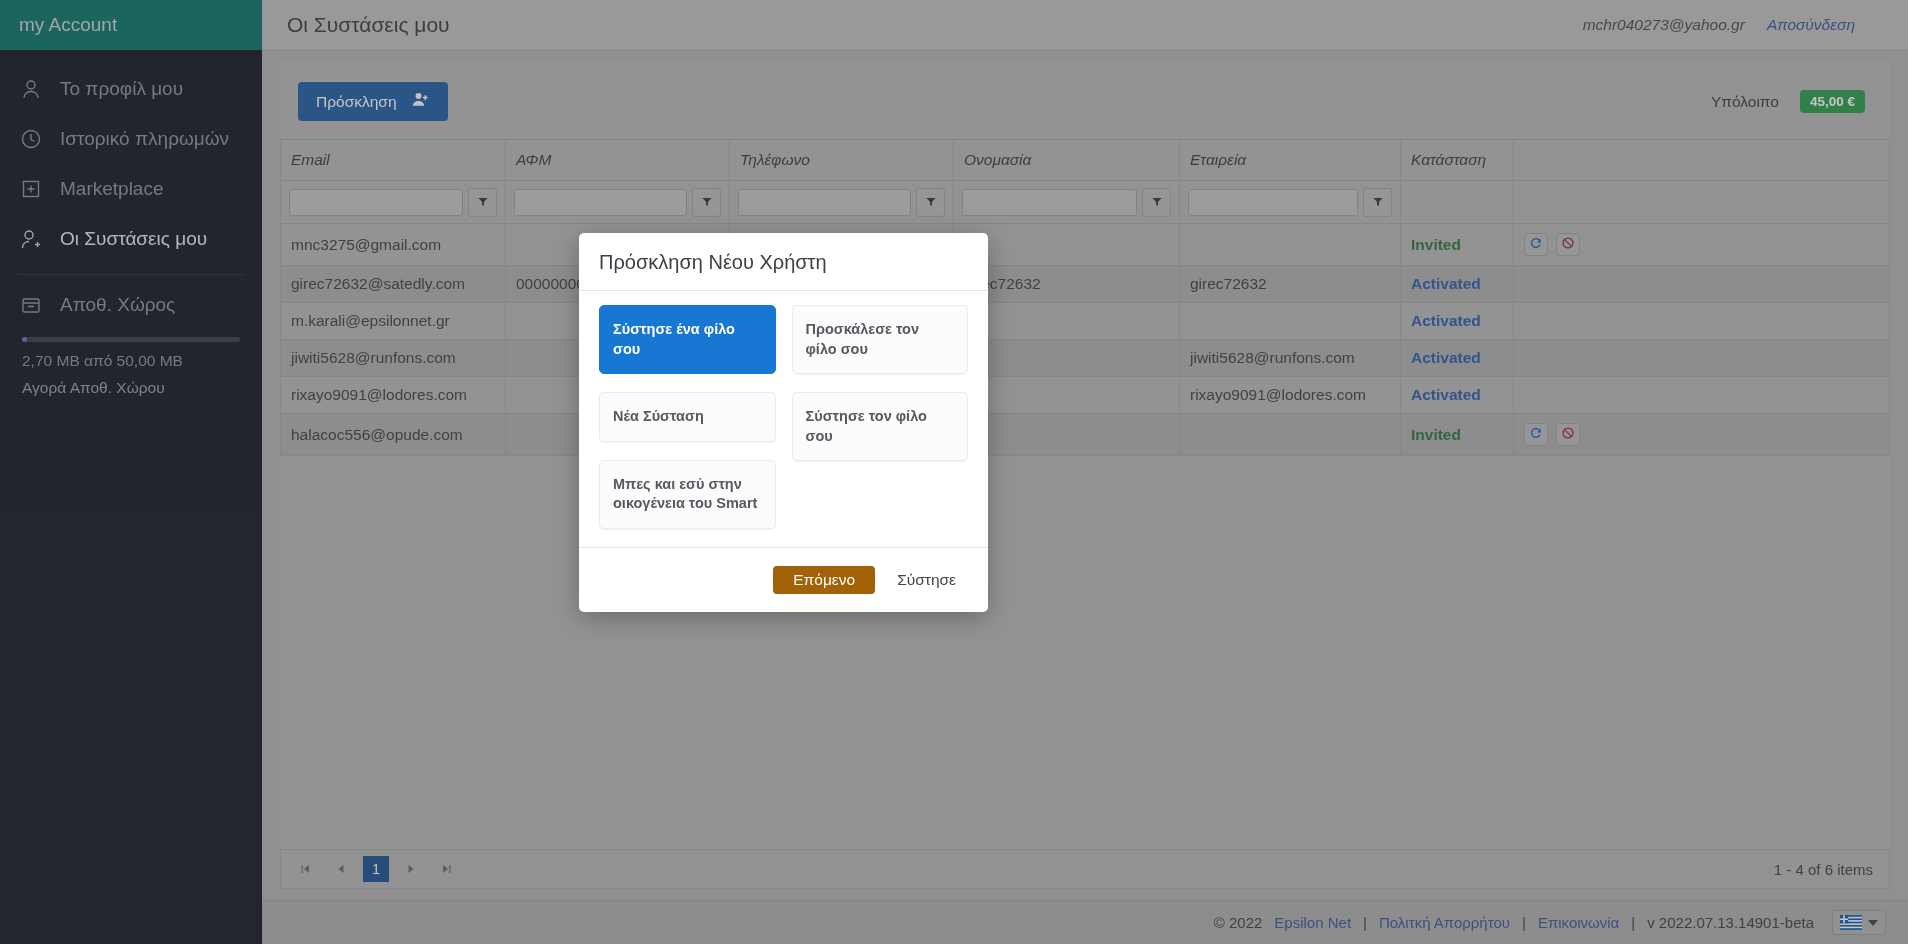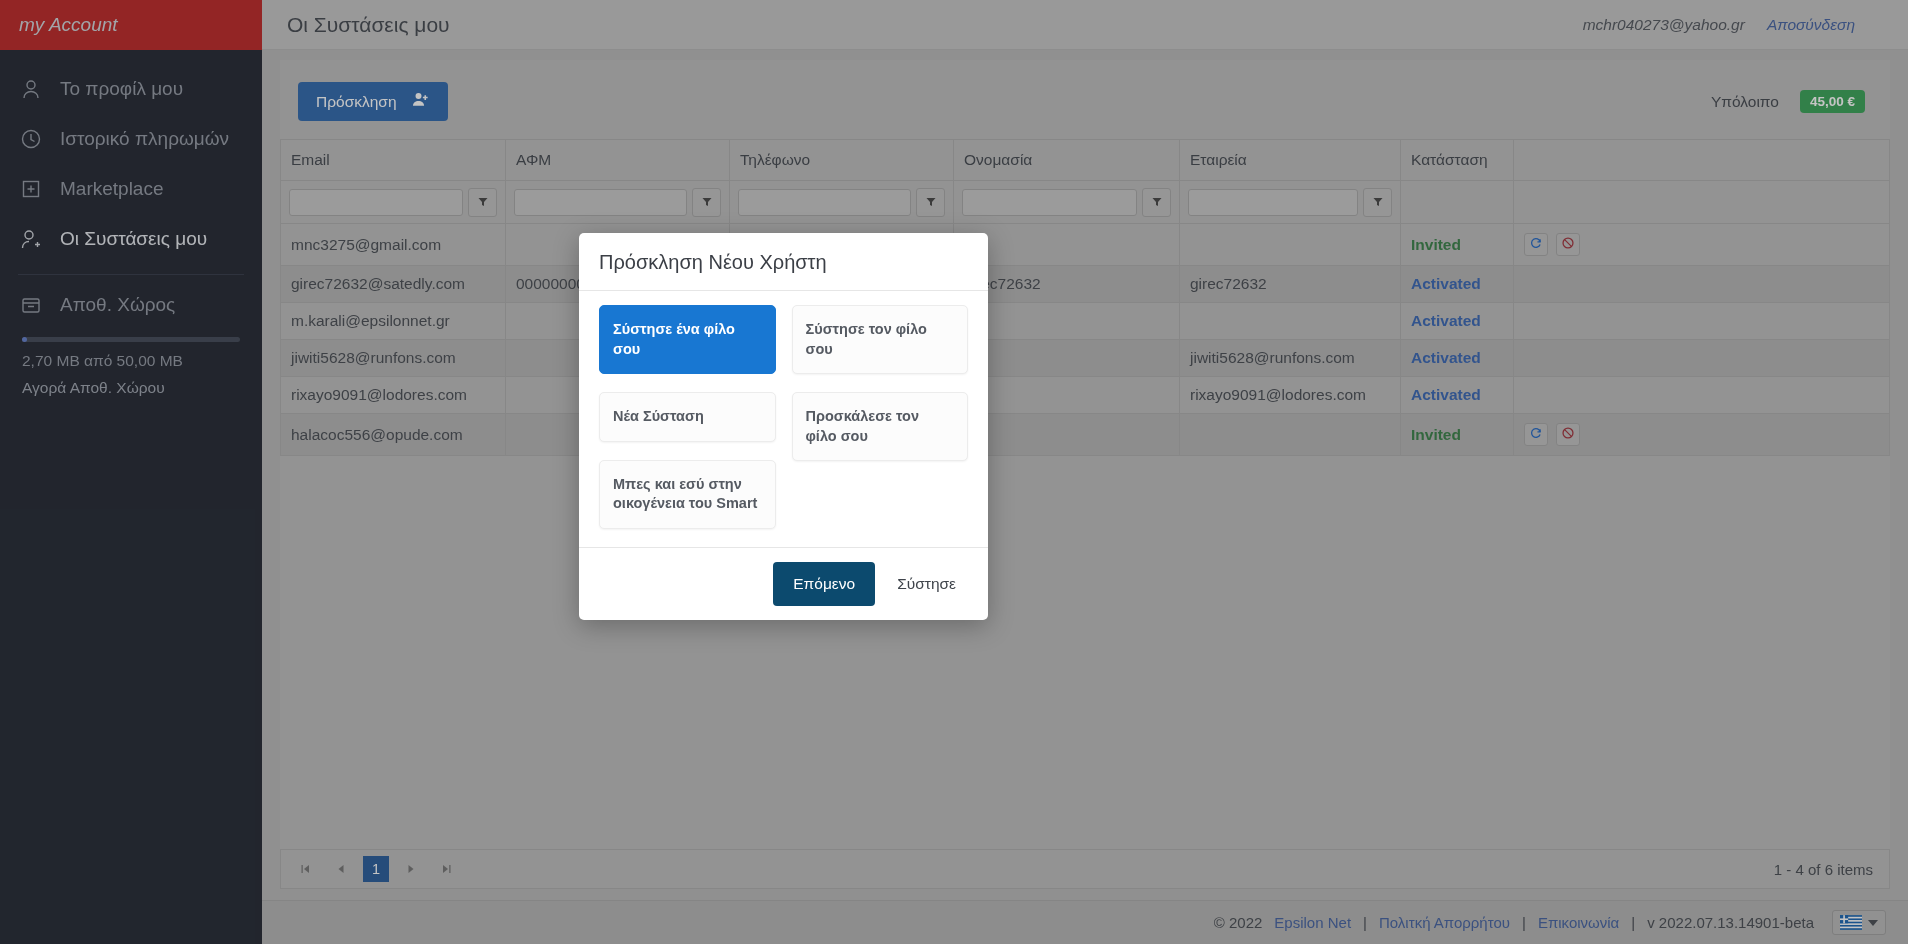--- a/index.html
+++ b/index.html
@@ -16,22 +16,21 @@
 
   
   .sidebar {
     position: absolute; left: 0; top: 0; width: 262px; height: 944px;
     background: #171c28;
     color: #9aa0ab;
   }
   .sidebar-brand {
     height: 50px; display: flex; align-items: center;
     padding-left: 19px; font-size: 19px; color: #cfd3d9;
-    background: #b91c1c;
-    font-style: italic;
+    background: #0f766e;
   }
   .nav { padding-top: 14px; }
   .nav-item {
     display: flex; align-items: center; gap: 16px;
     height: 50px; padding-left: 18px;
     font-size: 19px; color: #8e949f; cursor: pointer;
   }
   .nav-item.active { color: #e6e9ee; }
   .nav-icon { width: 26px; height: 26px; display: inline-flex; align-items: center; justify-content: center; flex: 0 0 26px; }
   .nav-icon svg { width: 24px; height: 24px; stroke: #8e949f; fill: none; stroke-width: 1.4; }
@@ -87,21 +86,21 @@
 
   
   table.grid { width: calc(100% - 0px); border-collapse: collapse; table-layout: fixed; }
   table.grid th, table.grid td {
     border: 1px solid #a8a8a8; border-top: none; border-left: none;
     text-align: left; font-weight: normal;
   }
   table.grid th:first-child, table.grid td:first-child { border-left: 1px solid #a8a8a8; }
   table.grid thead tr.head th {
     font-size: 15.5px; color: #3a3f47; padding: 11px 11px 11px 10px;
-    border-top: 1px solid #a8a8a8; height: 34px;
+    border-top: 1px solid #a8a8a8; height: 34px; font-style: italic;
   }
   tr.filters td { padding: 6px 8px; height: 43px; }
   .filter-cell { display: flex; align-items: center; gap: 5px; }
   .filter-input {
     flex: 1; height: 27px; background: #c5c5c5; border: 1px solid #a3a3a3;
     border-radius: 3px; font-family: inherit; font-size: 14px; padding: 0 6px;
     color: #3a3f47; min-width: 0;
   }
   .filter-btn {
     width: 29px; height: 29px; border: 1px solid #a3a3a3; border-radius: 3px;
@@ -180,22 +179,22 @@
   }
   .opt-card.selected {
     background: #1877d2; color: #fff; border-color: #1877d2;
     box-shadow: none;
   }
   .modal-footer {
     border-top: 1px solid #e6e6e6; padding: 14px 20px;
     display: flex; align-items: center; justify-content: flex-end; gap: 10px;
   }
   .btn-primary {
-    background: #0c4a6e; color: #fff; border: none; border-radius: 4px;
-    padding: 0 20px; height: 44px; font-size: 15.5px; cursor: pointer; font-family: inherit;
+    background: #a16207; color: #fff; border: none; border-radius: 4px;
+    padding: 0 20px; height: 28px; font-size: 15.5px; cursor: pointer; font-family: inherit;
   }
   .btn-link {
     background: transparent; border: none; color: #3f444b;
     font-size: 15.5px; cursor: pointer; padding: 0 12px; height: 36px; font-family: inherit;
   }
 
   
   .dim { position: absolute; inset: 0; background: rgba(60,60,60,0.30); pointer-events: none; }
 </style>
 </head>
@@ -524,24 +523,24 @@
             </div>
             <div class="opt-card">
               <span>Νέα Σύσταση</span>
             </div>
             <div class="opt-card">
               <span>Μπες και εσύ στην οικογένεια του Smart</span>
             </div>
           </div>
         <div class="opt-col" id="opt-col-right">
             <div class="opt-card">
-              <span>Σύστησε τον φίλο σου</span>
+              <span>Προσκάλεσε τον φίλο σου</span>
             </div>
             <div class="opt-card">
-              <span>Προσκάλεσε τον φίλο σου</span>
+              <span>Σύστησε τον φίλο σου</span>
             </div>
           </div>
       </div>
     </div>
     <div class="modal-footer">
       <button class="btn-primary">Επόμενο</button>
       <button class="btn-link">Σύστησε</button>
     </div>
   </div>
 

